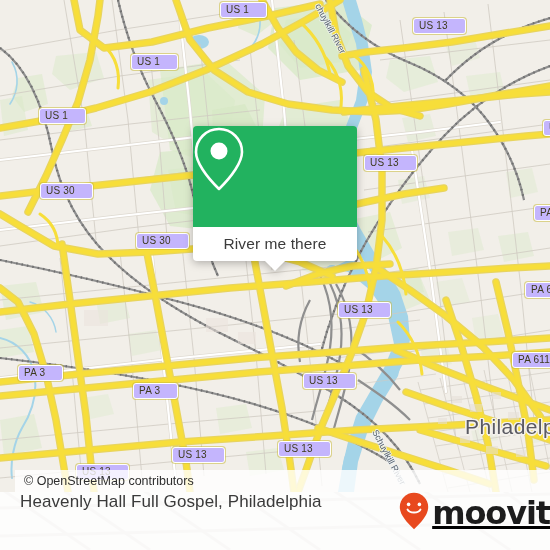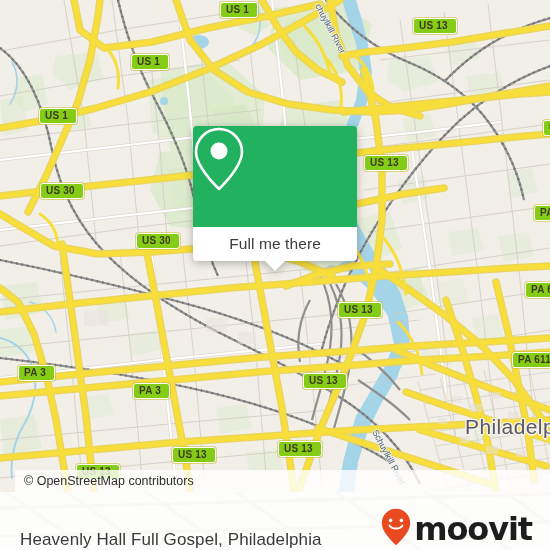--- a/index.html
+++ b/index.html
@@ -15,28 +15,28 @@
   .map{
     position:absolute;left:0;top:0;width:550px;height:492px;
     background:#f2efe9;
     overflow:hidden;
   }
   .map svg{position:absolute;left:0;top:0;}
 
   
   .shield{
     position:absolute;
-    background:#84cc16;
+    background:#c4b5fd;
     border:1.5px solid #ffffff;
     border-radius:3px;
     color:#3d3a1e;
     font-size:10px;
-    font-weight:bold;
+    font-weight:normal;
     letter-spacing:.2px;
-    padding:1px 8px 2px 5px;
+    padding:1px 17px 2px 5px;
     line-height:11px;
     white-space:nowrap;
     box-shadow:0 0 0 1px rgba(200,185,60,.55);
     font-family:"Liberation Sans", sans-serif;
   }
 
   
   .place{
     position:absolute;
     color:#5a5a62;
@@ -94,36 +94,36 @@
     width:0;height:0;
     border-left:11px solid transparent;
     border-right:11px solid transparent;
     border-top:11px solid #ffffff;
   }
 
   
   .footer{
     position:absolute;left:0;top:492px;width:550px;height:58px;
     background:#ffffff;
-    display:flex;align-items:flex-end;justify-content:space-between;
+    display:flex;align-items:flex-start;justify-content:space-between;
     overflow:hidden;
   }
   .footer-bg{
     position:absolute;left:0;top:0;width:550px;height:58px;
     opacity:.10;pointer-events:none;
   }
   .footer-title{
     position:relative;z-index:2;
     padding-left:20px;color:#3a3a3a;font-size:17px;
     letter-spacing:.1px;white-space:nowrap;
     font-family:"Liberation Sans", sans-serif;
   }
   .brand{
     position:relative;z-index:2;
-    padding-right:18px;display:flex;align-items:center;gap:3px;
+    display:flex;align-items:center;gap:3px;text-decoration:underline;
   }
   .brand-word{
     color:#1d1d1d;font-size:32px;font-weight:bold;letter-spacing:-1.1px;
     line-height:32px;
     font-family:"DejaVu Sans", sans-serif;
   }
 </style>
 </head>
 <body>
 
@@ -460,21 +460,21 @@
     <div class="callout">
       <div class="callout-top">
         <span>
           <svg width="52" height="66" viewBox="0 0 52 66" fill="none" xmlns="http://www.w3.org/2000/svg">
             <path d="M26 3 C13.3 3 3 13.3 3 26 C3 36 13 50.5 26 63 C39 50.5 49 36 49 26 C49 13.3 38.7 3 26 3 Z" stroke="#ffffff" stroke-width="2.6" fill="none" stroke-linejoin="round"></path>
             <circle cx="26" cy="25" r="8.5" fill="#ffffff"></circle>
           </svg>
         </span>
       </div>
       <div class="callout-bottom">
-        <span>Full me there</span>
+        <span>River me there</span>
         <span class="tail"></span>
       </div>
     </div>
   </div>
 
   <div class="footer">
 
     <svg class="footer-bg" width="550" height="58" viewBox="0 0 550 58">
       <rect x="0" y="0" width="550" height="58" fill="#f2efe9"></rect>
       <g stroke="#c9c4bb" fill="none" stroke-width="3">

